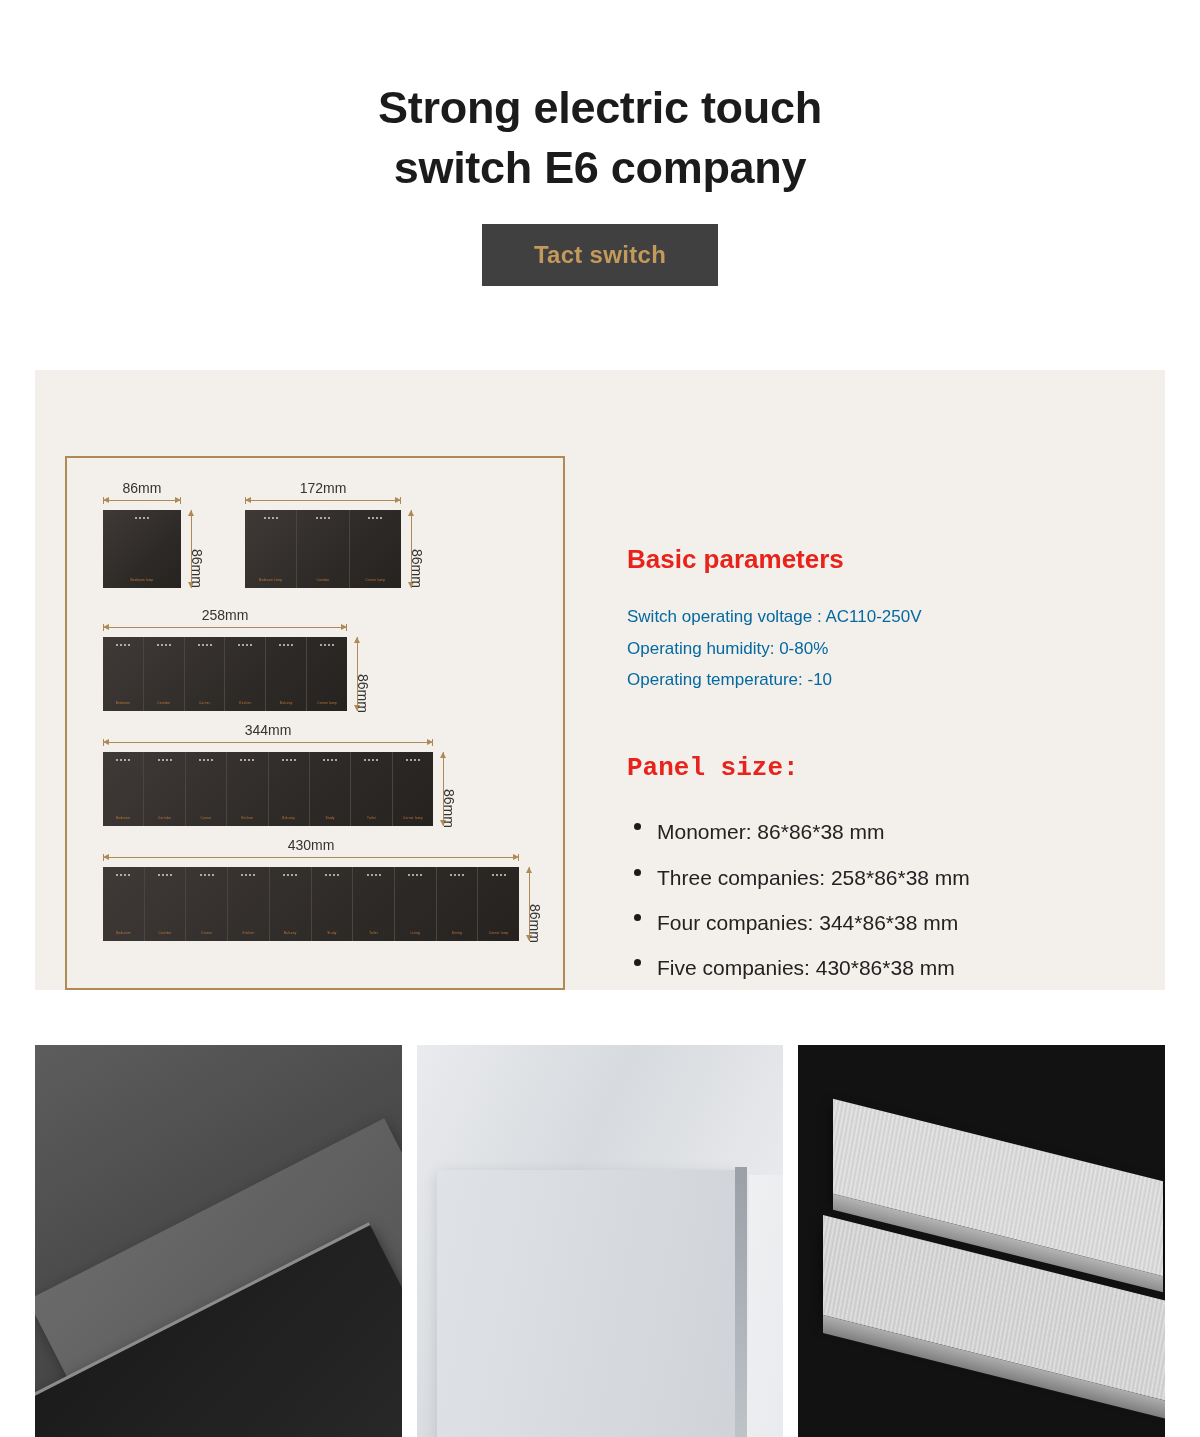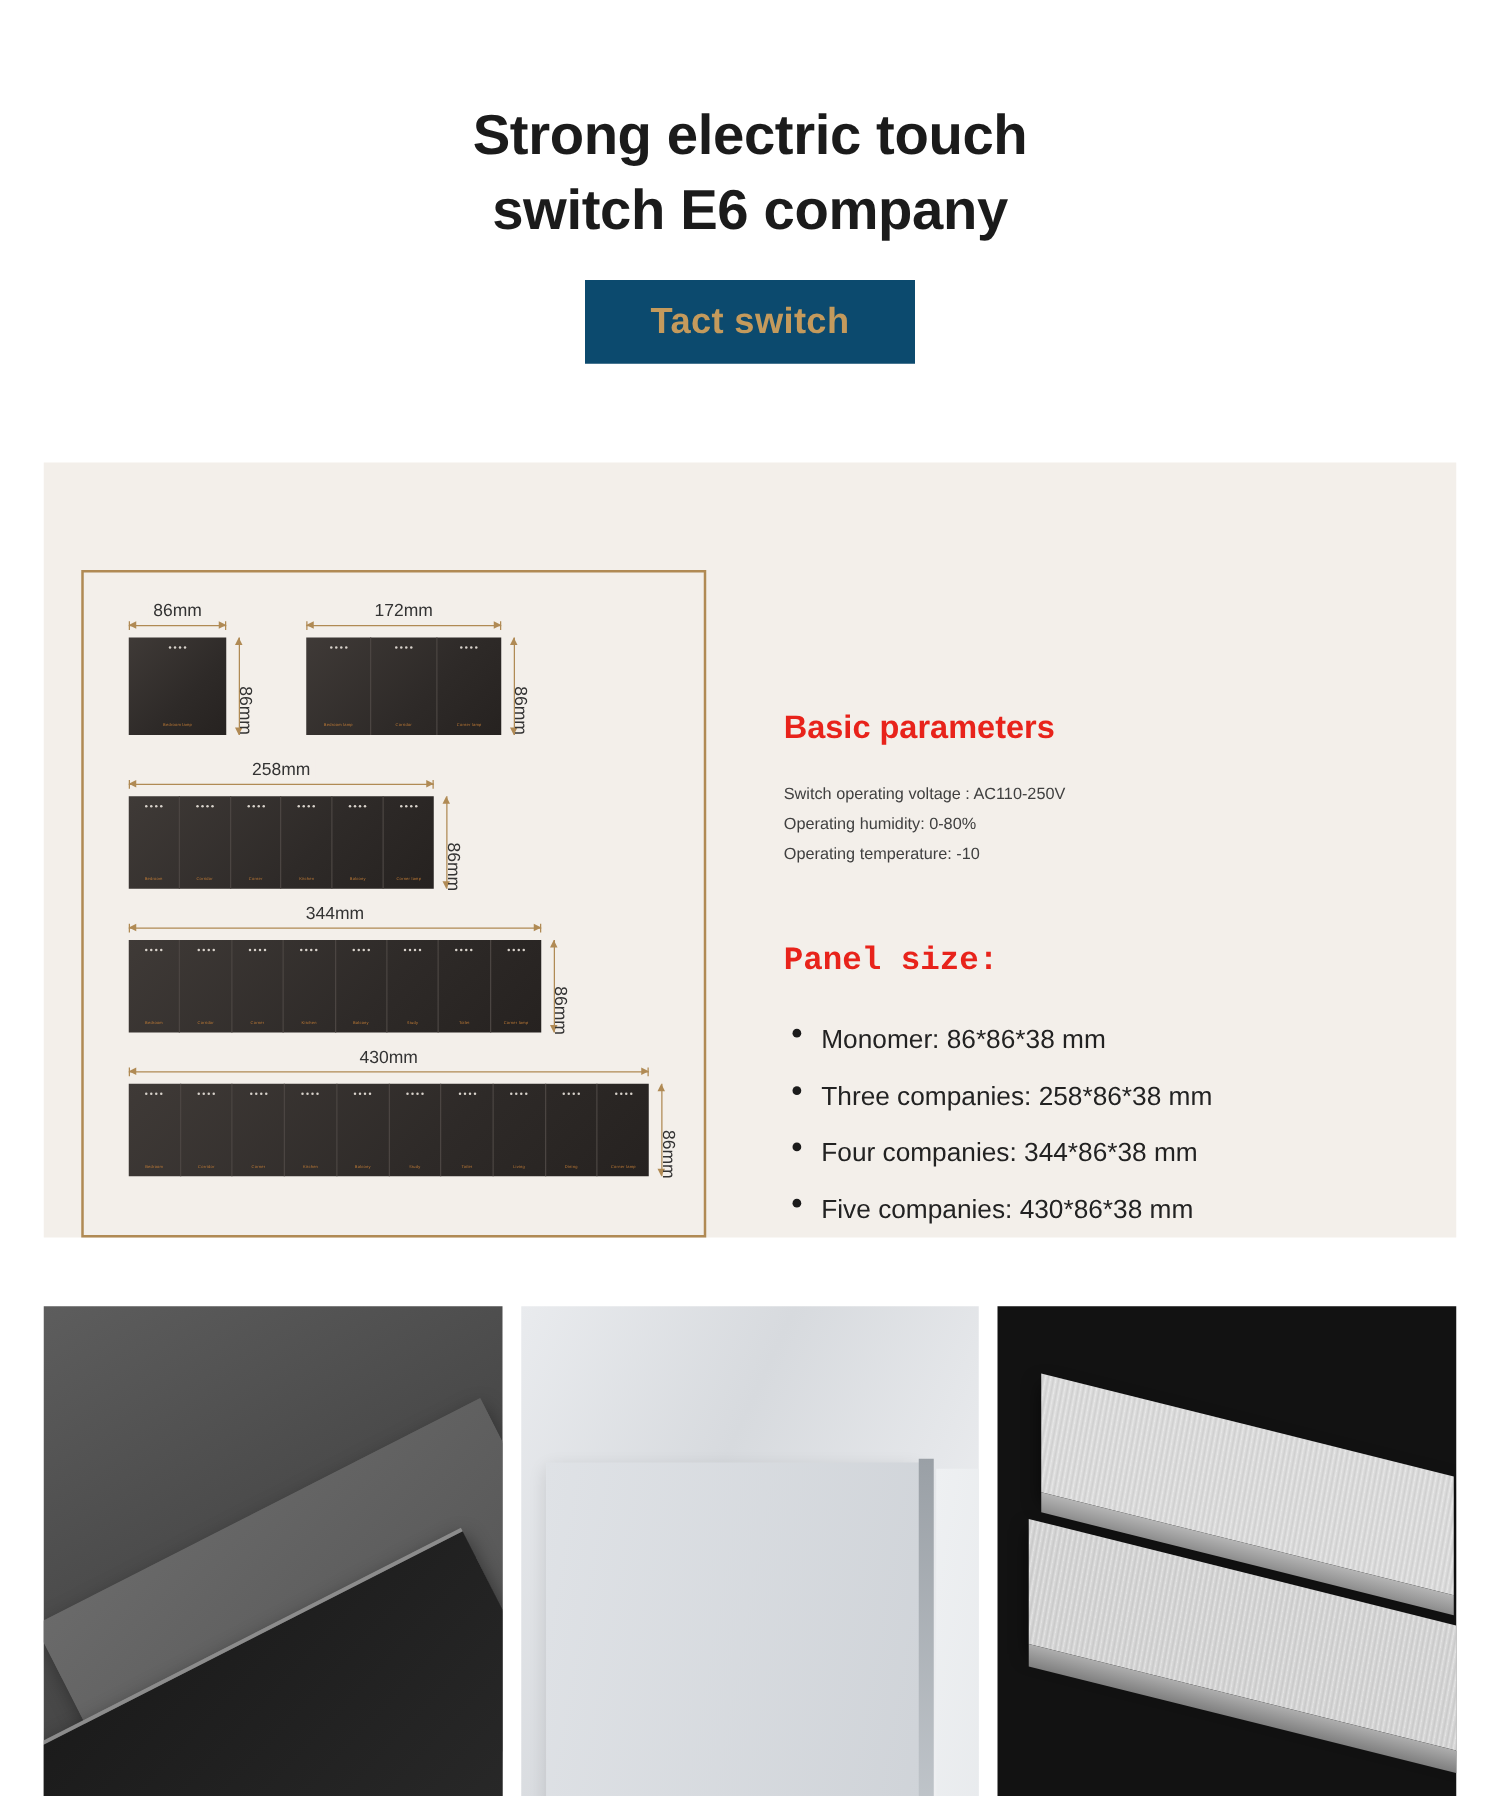--- a/index.html
+++ b/index.html
@@ -29,23 +29,23 @@
     line-height: 1.33;
     letter-spacing: -0.3px;
   }
   .title .line2 { display: block; }
   .badge-wrap {
     margin-top: 26px;
     display: flex;
     justify-content: center;
   }
   .badge {
-    background: #0c4a6e;
+    background: #404040;
     color: #c49a5c;
-    font-size: 29px;
+    font-size: 24px;
     font-weight: bold;
     padding: 17px 52px;
     letter-spacing: 0.3px;
   }
 
   
   .spec-section {
     position: absolute;
     left: 35px;
     top: 370px;
@@ -176,22 +176,22 @@
     width: 500px;
   }
   .h-red {
     color: #e8231b;
     font-size: 26px;
     font-weight: bold;
     margin: 0 0 26px 0;
   }
   .h-red.second { margin-top: 58px; font-family: Liberation Mono, monospace; }
   .pline {
-    font-size: 13px;
-    color: #404040;
+    font-size: 17px;
+    color: #0369a1;
     line-height: 1.85;
   }
   ul.sizes {
     margin: 0;
     padding: 0;
     list-style: none;
   }
   ul.sizes li {
     font-size: 21px;
     color: #222;

